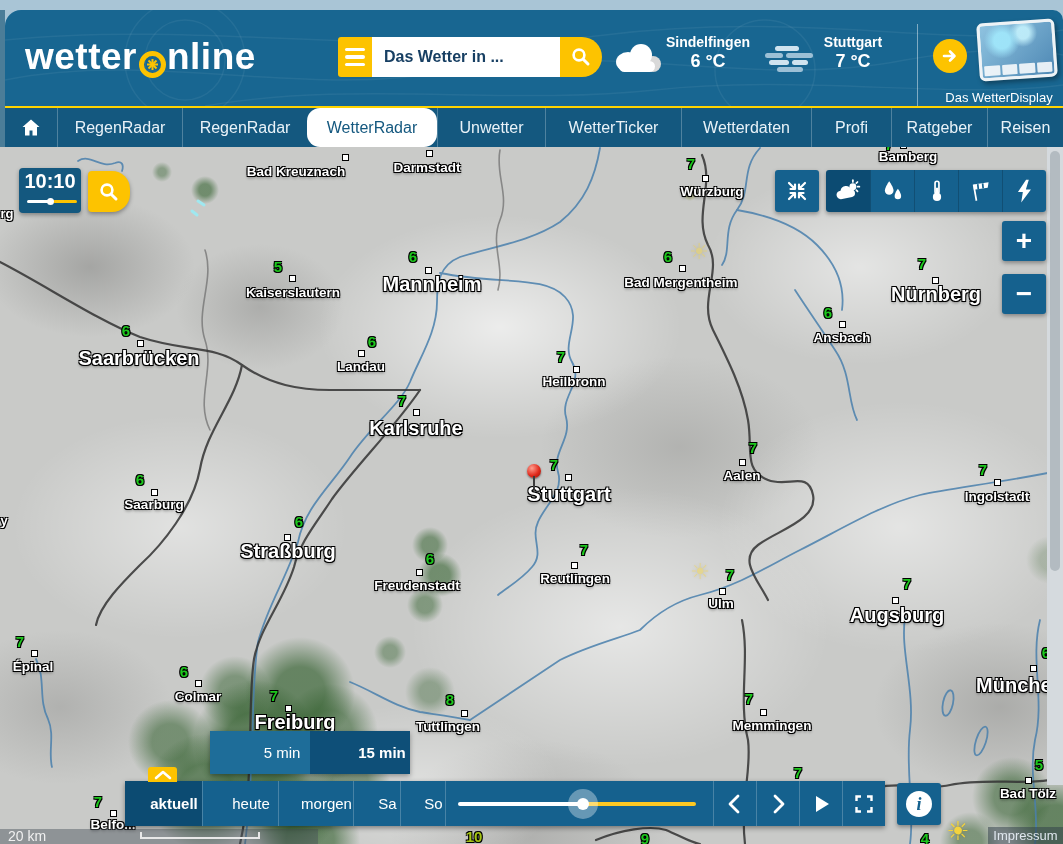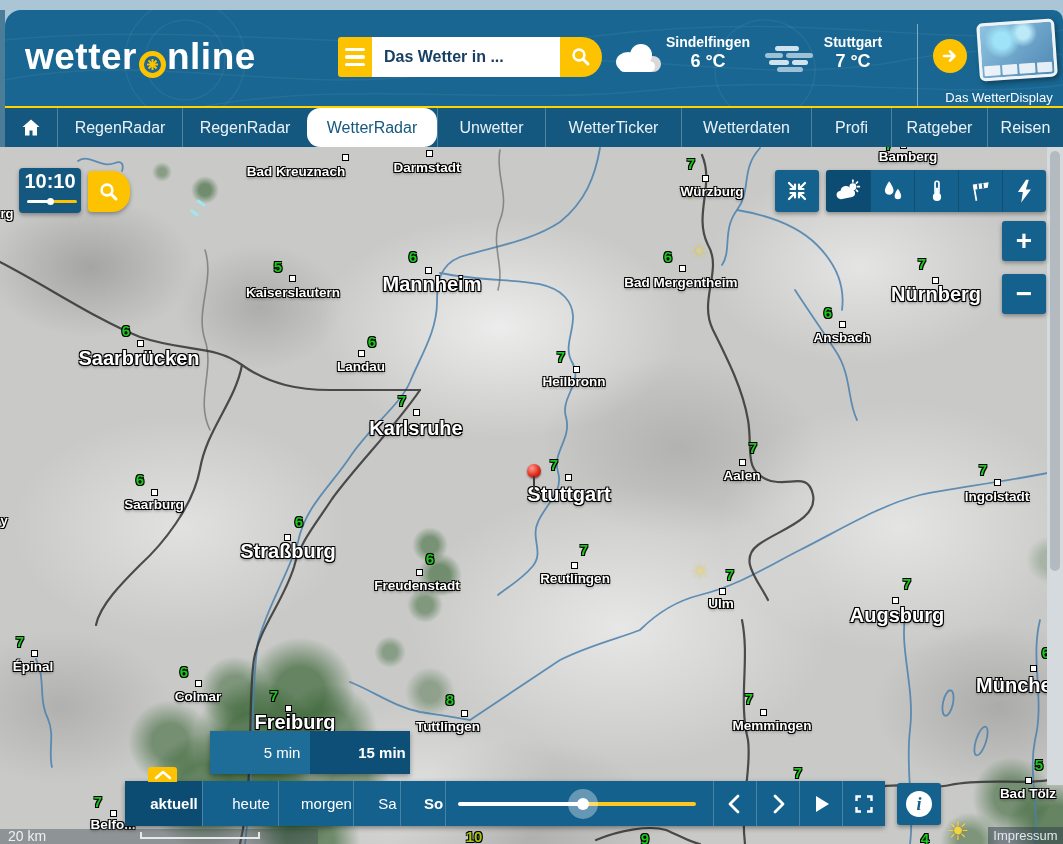--- a/index.html
+++ b/index.html
@@ -512,21 +512,21 @@
       <polyline points="3,8 10,2 17,8" stroke="#fff" stroke-width="2.6" fill="none" stroke-linecap="round" stroke-linejoin="round"></polyline>
     </svg>
   </div>
 
   <div id="timebar" class="abs">
     <div id="timeline-tabs">
         <div class="tl-tab active" style="width: 77px;">aktuell</div>
         <div class="tl-tab" style="width: 76px;">heute</div>
         <div class="tl-tab" style="width: 75px;">morgen</div>
         <div class="tl-tab" style="width: 47px;">Sa</div>
-        <div class="tl-tab" style="width: 45px; font-weight: bold;">So</div>
+        <div class="tl-tab" style="width: 45px;">So</div>
       </div>
     <div id="slider-cell">
       <div id="track-white"></div>
       <div id="track-yellow"></div>
       <div id="knob-halo"></div>
       <div id="knob"></div>
     </div>
     <div class="pb-btn">
       <svg width="22" height="22">
         <polyline points="14,3 6,11 14,19" stroke="#fff" stroke-width="2.8" fill="none" stroke-linecap="round" stroke-linejoin="round"></polyline>

